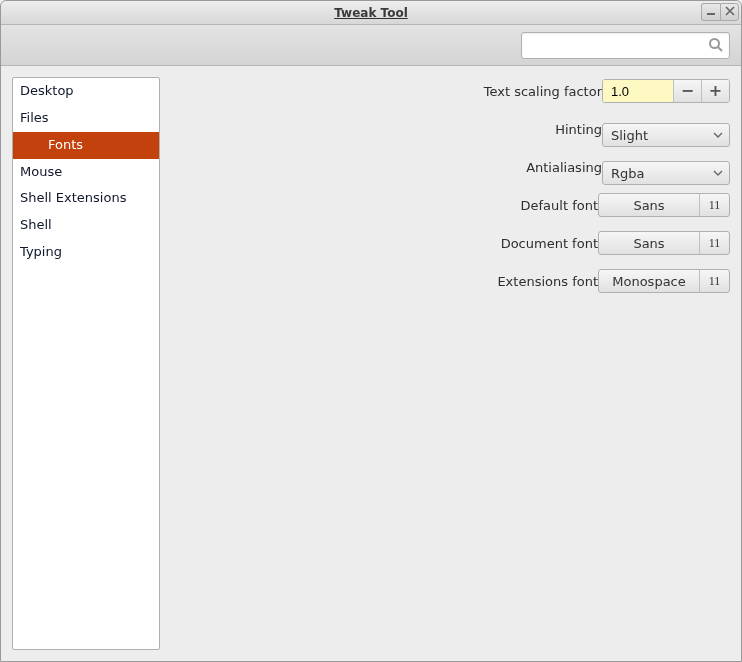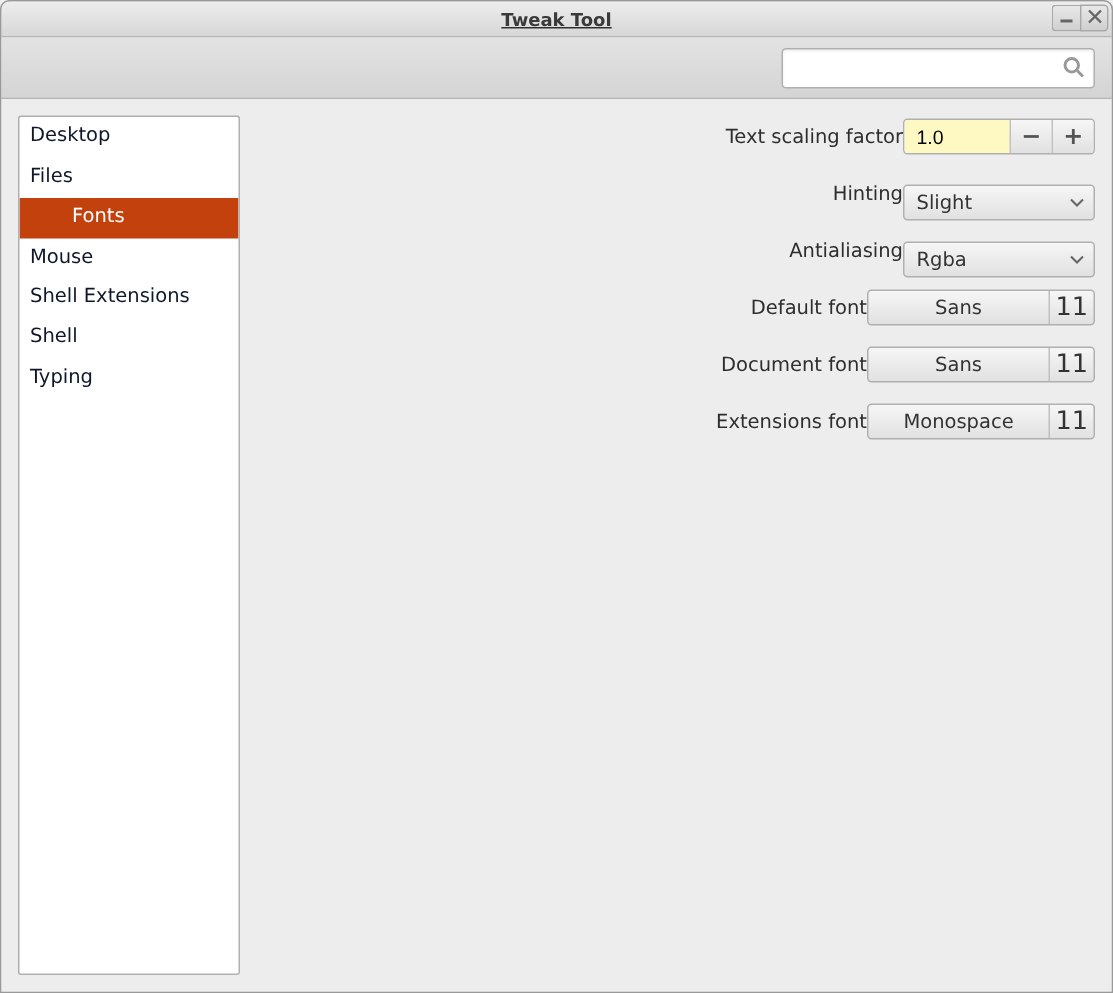--- a/index.html
+++ b/index.html
@@ -170,21 +170,21 @@
     display: flex;
     align-items: center;
     padding: 0 6px 0 8px;
     justify-content: space-between;
     cursor: default;
     margin-top: 12px;
   }
   .combo-label { font-size: 13px; color: #333; }
   .combo-chevron svg { width: 10px; height: 10px; display:block;}
   .fontbtn {
-    width: 152px;
+    width: 132px;
     height: 24px;
     border: 1px solid #b0b0b0;
     border-radius: 3px;
     background: linear-gradient(to bottom,#f6f6f6,#e1e1e1);
     display: flex;
     align-items: stretch;
     cursor: default;
     overflow: hidden;
   }
   .fontbtn-name {
@@ -194,22 +194,23 @@
     justify-content: center;
     font-size: 13px;
     color: #333;
   }
   .fontbtn-size {
     width: 30px;
     border-left: 1px solid #c0c0c0;
     display: flex;
     align-items: center;
     justify-content: center;
-    font-size: 17px;
+    font-size: 12px;
     color: #333;
+    font-family: Liberation Serif, serif;
   }
 </style>
 </head>
 <body>
 
 <div class="window">
 
   <div class="titlebar">
     <span class="titlebar-title">Tweak Tool</span>
     <div class="titlebar-buttons">

